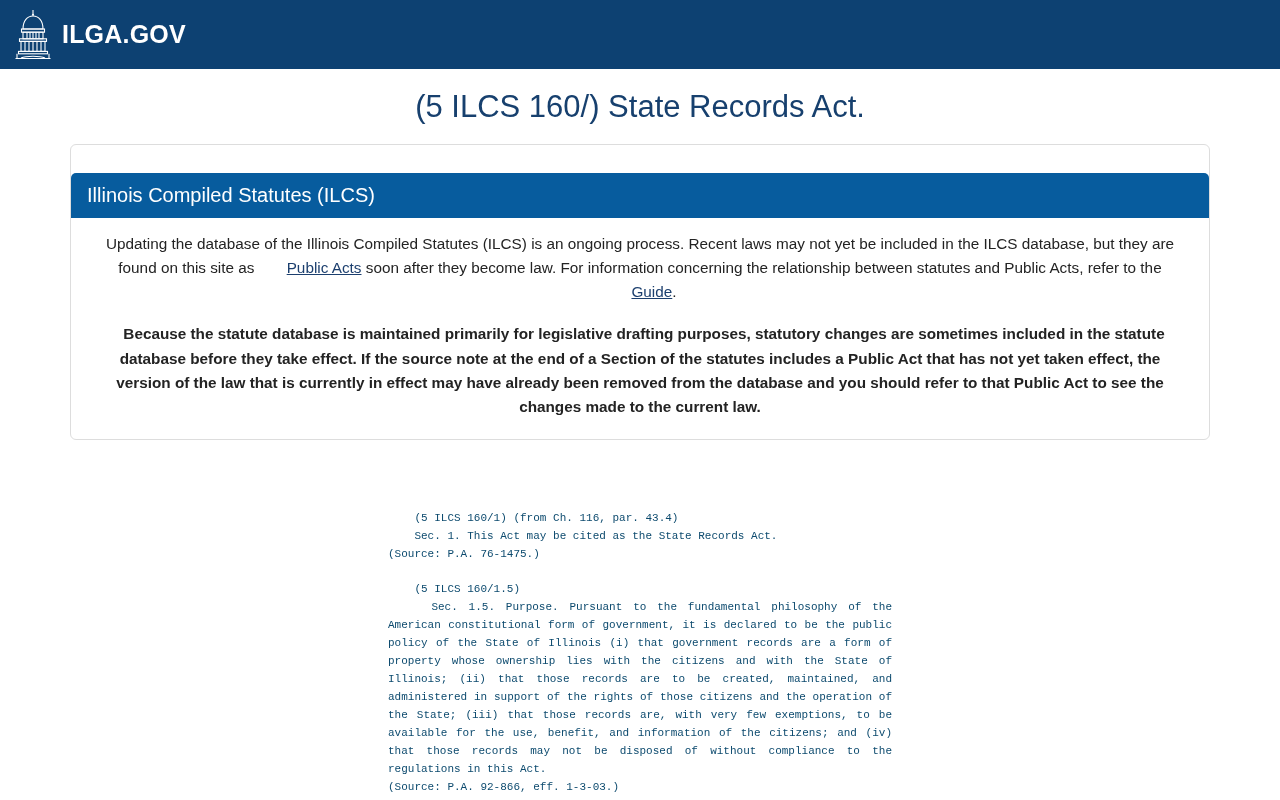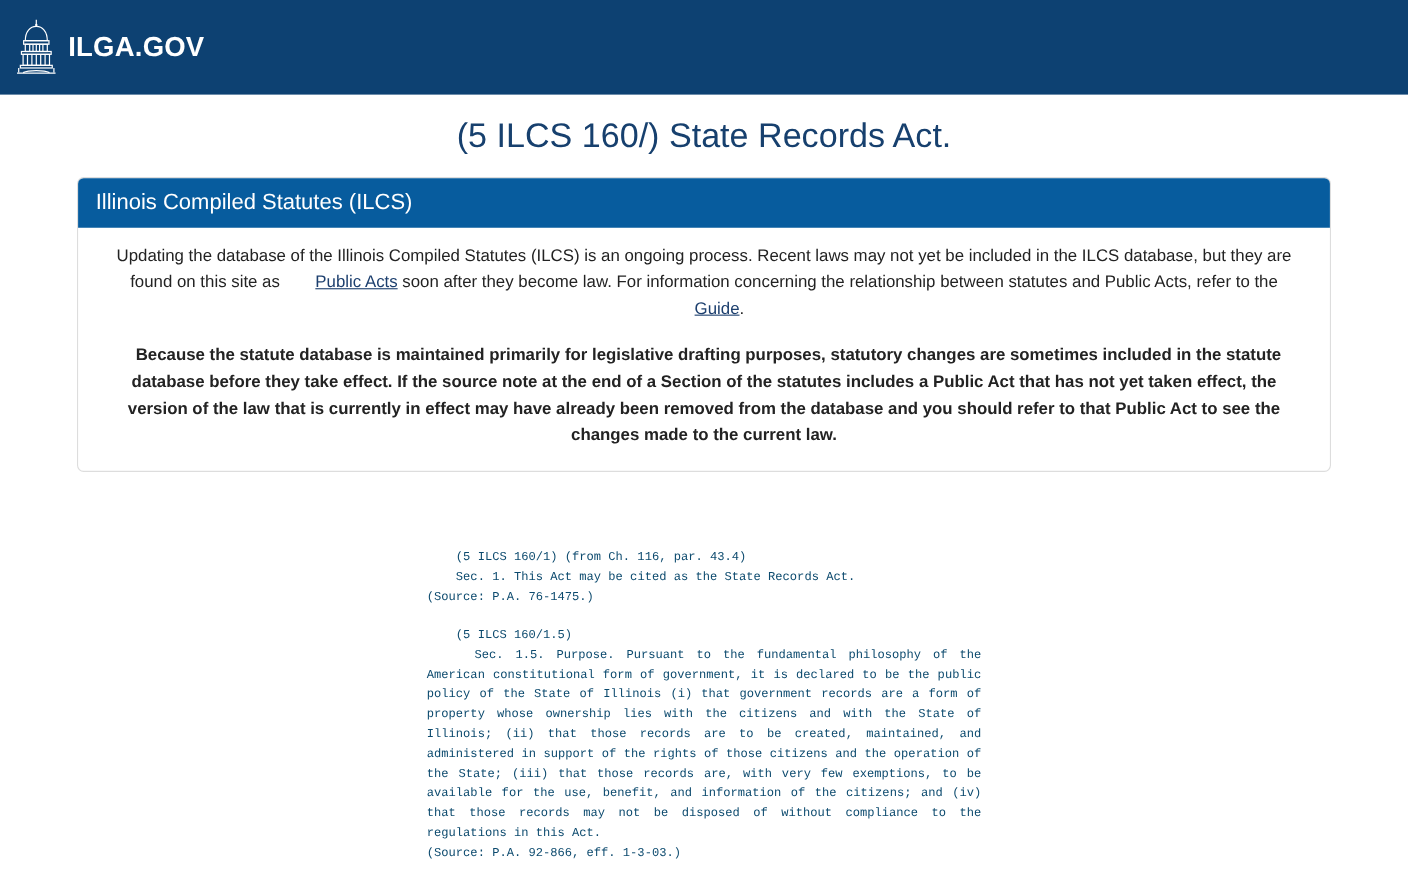--- a/index.html
+++ b/index.html
@@ -9,21 +9,21 @@
     background: #ffffff;
     overflow: hidden;
   }
   body {
     font-family: "Liberation Sans", sans-serif;
     -webkit-font-smoothing: antialiased;
   }
 
   
   .site-header {
-    height: 86px;
+    height: 69px;
     background: #0d4172;
     display: flex;
     align-items: center;
     padding-left: 14px;
   }
   .brand {
     display: flex;
     align-items: center;
     gap: 10px;
     text-decoration: none;
@@ -60,20 +60,21 @@
     border-radius: 6px;
     background: #ffffff;
   }
   .panel-heading {
     background: #075c9e;
     color: #ffffff;
     font-size: 20px;
     padding: 10px 16px 11px 16px;
     border-radius: 5px 5px 0 0;
     line-height: 1.2;
+    margin-top: 28px;
   }
   .panel-body {
     padding: 14px 22px 20px 22px;
   }
   .panel-body p {
     margin: 0;
     color: #232323;
     font-size: 15.3px;
     line-height: 24.2px;
     text-align: center;

